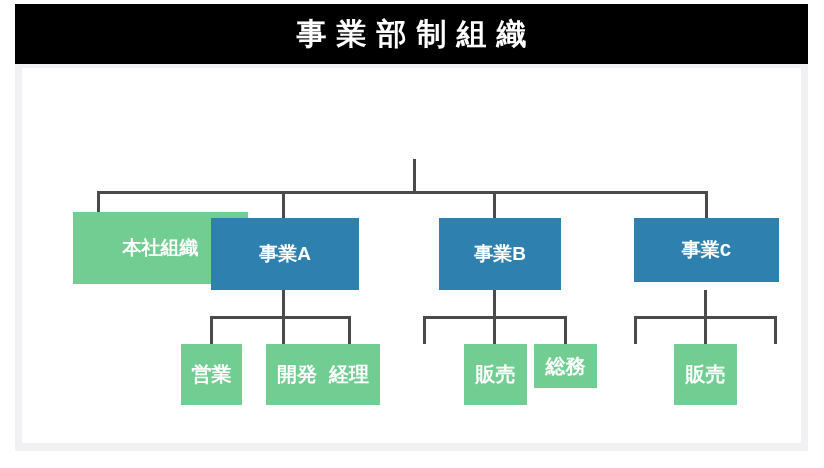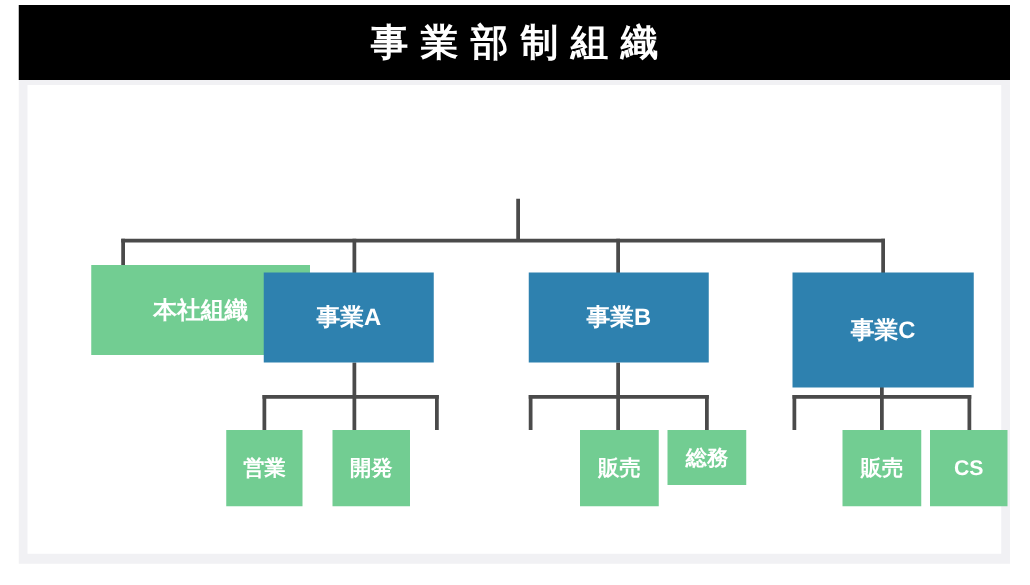--- a/index.html
+++ b/index.html
@@ -65,21 +65,21 @@
     color: #ffffff;
     font-weight: bold;
     box-sizing: border-box;
     pointer-events: auto;
   }
   .node.orange { background: var(--accent-orange, #e2711a); }
   .node.blue   { background: var(--accent-blue, #2e81af); }
   .node.green  { background: var(--accent-green, #72cd92); }
   .lv1 { font-size: 19px; }
   .lv2 { font-size: 19px; }
-  .lv3 { font-size: 17px; text-align: center; }
+  .lv3 { font-size: 20px; text-align: center; }
   .line {
     position: absolute;
     background: var(--line, #4a4a4a);
   }
 </style>
 </head>
 <body>
 
 <div class="page">
   <div class="figure">
@@ -111,29 +111,29 @@
     <div class="line" style="left:564px; top:316px; width:3px; height:28px;"></div>
 
     <div class="line" style="left:704px; top:290px; width:3px; height:54px;"></div>
     <div class="line" style="left:634px; top:316px; width:143px; height:3px;"></div>
     <div class="line" style="left:634px; top:316px; width:3px; height:28px;"></div>
     <div class="line" style="left:774px; top:316px; width:3px; height:28px;"></div>
 
 
     <div class="node green lv2" style="left:27px; top:212px; width:175px; height:72px;margin-left:46px;">本社組織</div>
 
-    <div class="node blue lv2" style="left:211px; top:218px; width:136px; height:72px;">事業A</div>
+    <div class="node blue lv2" style="left:211px; top:218px; width:148px; height:72px;">事業A</div>
 
-    <div class="node blue lv2" style="left:423px; top:218px; width:144px; height:72px;">事業B</div>
+    <div class="node blue lv2" style="left:439px; top:218px; width:122px; height:72px;">事業B</div>
 
-    <div class="node blue lv2" style="left:634px; top:218px; width:145px; height:92px;">事業C</div>
+    <div class="node blue lv2" style="left:634px; top:218px; width:145px; height:64px;font-family:Liberation Mono, monospace;">事業C</div>
 
     <div class="node green lv3" style="left:181px; top:344px; width:61px; height:61px;">営業</div>
     <div class="node green lv3" style="left:266px; top:344px; width:62px; height:61px;">開発</div>
+    <div class="node green lv3" style="left:318px; top:344px; width:62px; height:61px;">経理</div>
 
     <div class="node green lv3" style="left:464px; top:344px; width:63px; height:61px;">販売</div>
     <div class="node green lv3" style="left:534px; top:344px; width:63px; height:44px;">総務</div>
 
     <div class="node green lv3" style="left:674px; top:344px; width:63px; height:61px;">販売</div>
-    <div class="node green lv3" style="left:744px; top:344px; width:62px; height:61px;">CS</div>
 
   </div>
 </div>
 
 </body></html>

